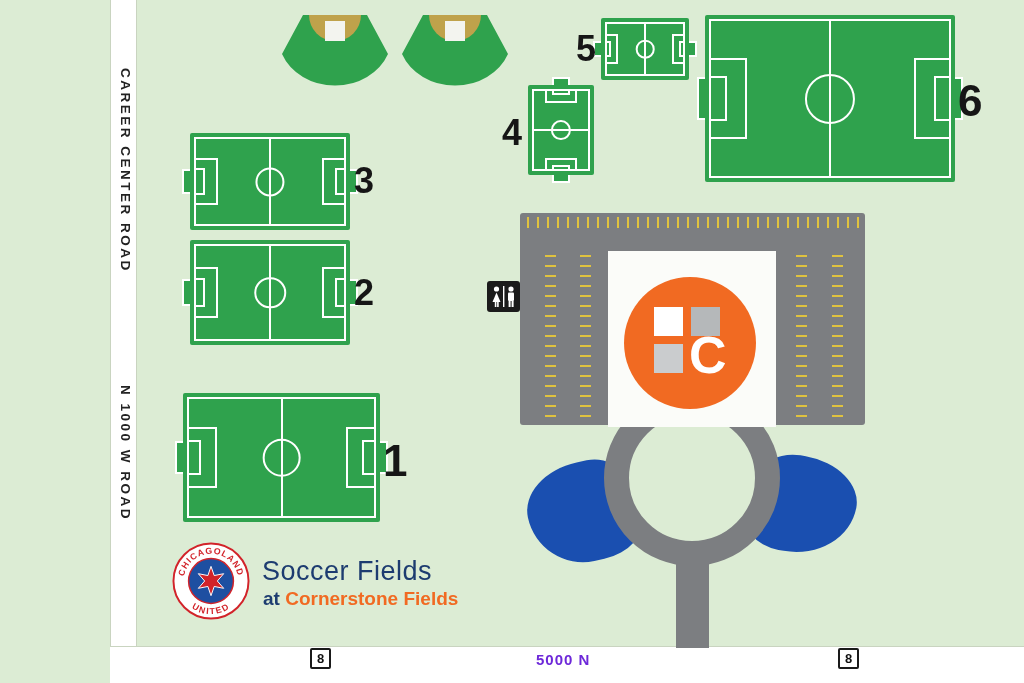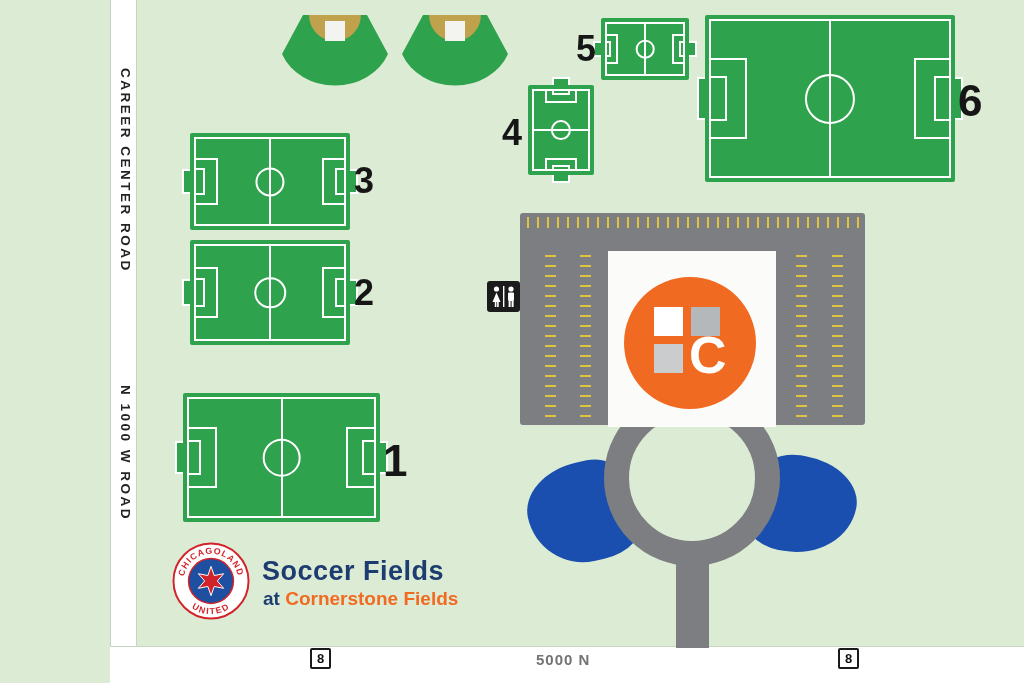--- a/index.html
+++ b/index.html
@@ -12,21 +12,21 @@
   .abs { position:absolute; }
 
   
   .road-v { position:absolute; left:110px; top:0; width:27px; height:683px;
             background:#fff; border-left:1px solid #c9d4c0; border-right:1px solid #c9d4c0; }
   .road-h { position:absolute; left:110px; top:646px; width:914px; height:37px;
             background:#fff; border-top:1px solid #c9d4c0; }
   .vlabel { position:absolute; white-space:nowrap; transform:rotate(90deg);
             transform-origin:left top; font-weight:bold; font-size:13.5px;
             letter-spacing:2.5px; color:#222; }
-  .hlabel { position:absolute; font-weight:bold; font-size:15px; letter-spacing:1px; color:#737373; }
+  .hlabel { position:absolute; font-weight:bold; font-size:15px; letter-spacing:1px; color:#6d28d9; }
   .shield { position:absolute; width:21px; height:21px; background:#fff;
             border:2px solid #1a1a1a; border-radius:2px; font-weight:bold; font-size:13px;
             display:flex; align-items:center; justify-content:center; color:#111; }
 
   
   .pitch { position:absolute; background:#2fa24d; border-radius:2px; }
   .pitch .pb   { position:absolute; inset:4px; border:2px solid #fff; }
   .pitch .pm   { position:absolute; top:4px; bottom:4px; left:50%; width:2px; margin-left:-1px; background:#fff; }
   .pitch .pc   { position:absolute; left:50%; top:50%; height:30%; aspect-ratio:1/1;
                  transform:translate(-50%,-50%); border:2px solid #fff; border-radius:50%; }
@@ -59,21 +59,21 @@
   .pond.left  { left:528px; top:462px; width:112px; height:100px;
                 border-radius:58% 42% 45% 55% / 48% 52% 38% 62%; transform:rotate(-12deg); }
   .pond.right { left:744px; top:456px; width:112px; height:97px;
                 border-radius:45% 55% 60% 40% / 55% 45% 60% 40%; transform:rotate(10deg); }
   .church-circle { position:absolute; left:624px; top:277px; width:132px; height:132px;
                    background:#f16a22; border-radius:50%; }
   .church-circle .sq { position:absolute; width:29px; height:29px; }
   .church-letter { position:absolute; left:65px; top:52px; font-size:52px; font-weight:bold; color:#fff; line-height:1; }
 
   
-  .legend-title { position:absolute; left:262px; top:556px; font-size:27px; font-weight:bold;
+  .legend-title { position:absolute; left:262px; top:556px; font-size:27px; font-weight:normal;
                   color:#1d3c70; letter-spacing:0.5px; }
   .legend-sub   { position:absolute; left:263px; top:588px; font-size:19px; font-weight:bold; color:#1d3c70; }
   .legend-sub .orange { color:#f16a22; }
 </style>
 </head>
 <body>
 
 <div class="road-v"></div>
 <div class="road-h"></div>
 <div class="vlabel" style="left:133px; top:68px;">CAREER CENTER ROAD</div>

